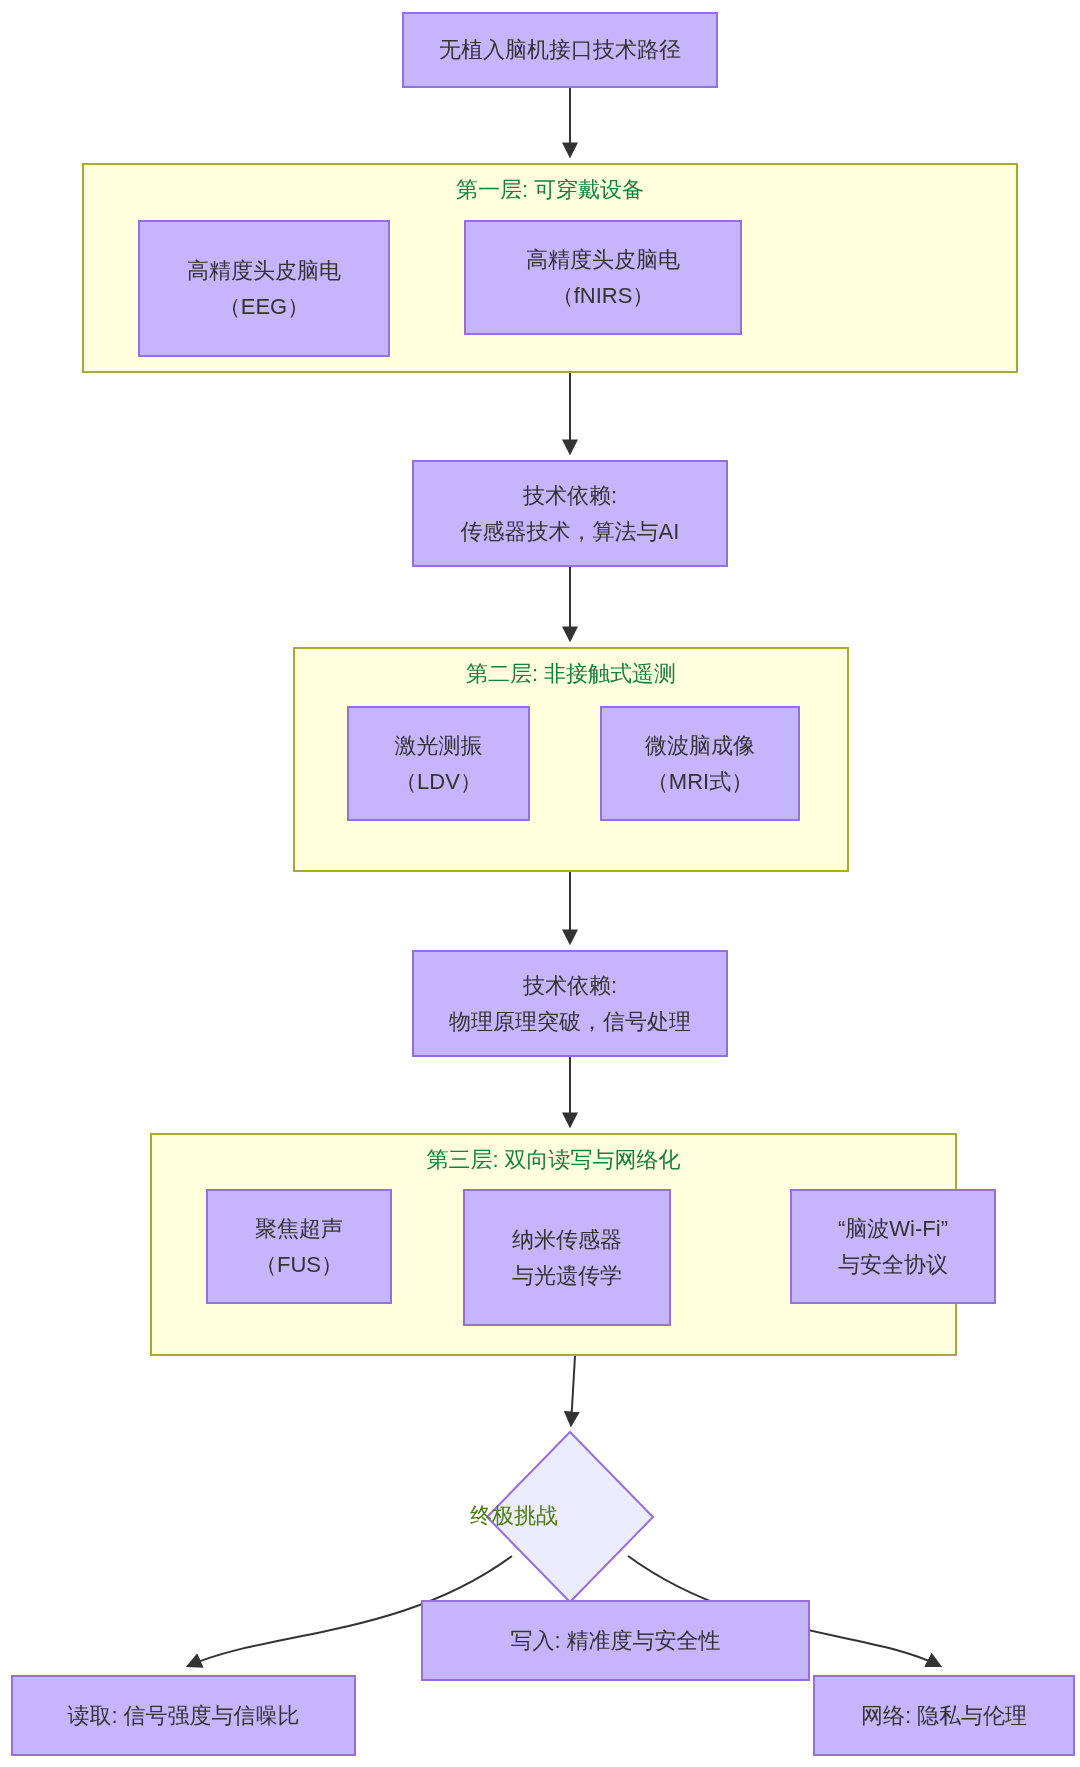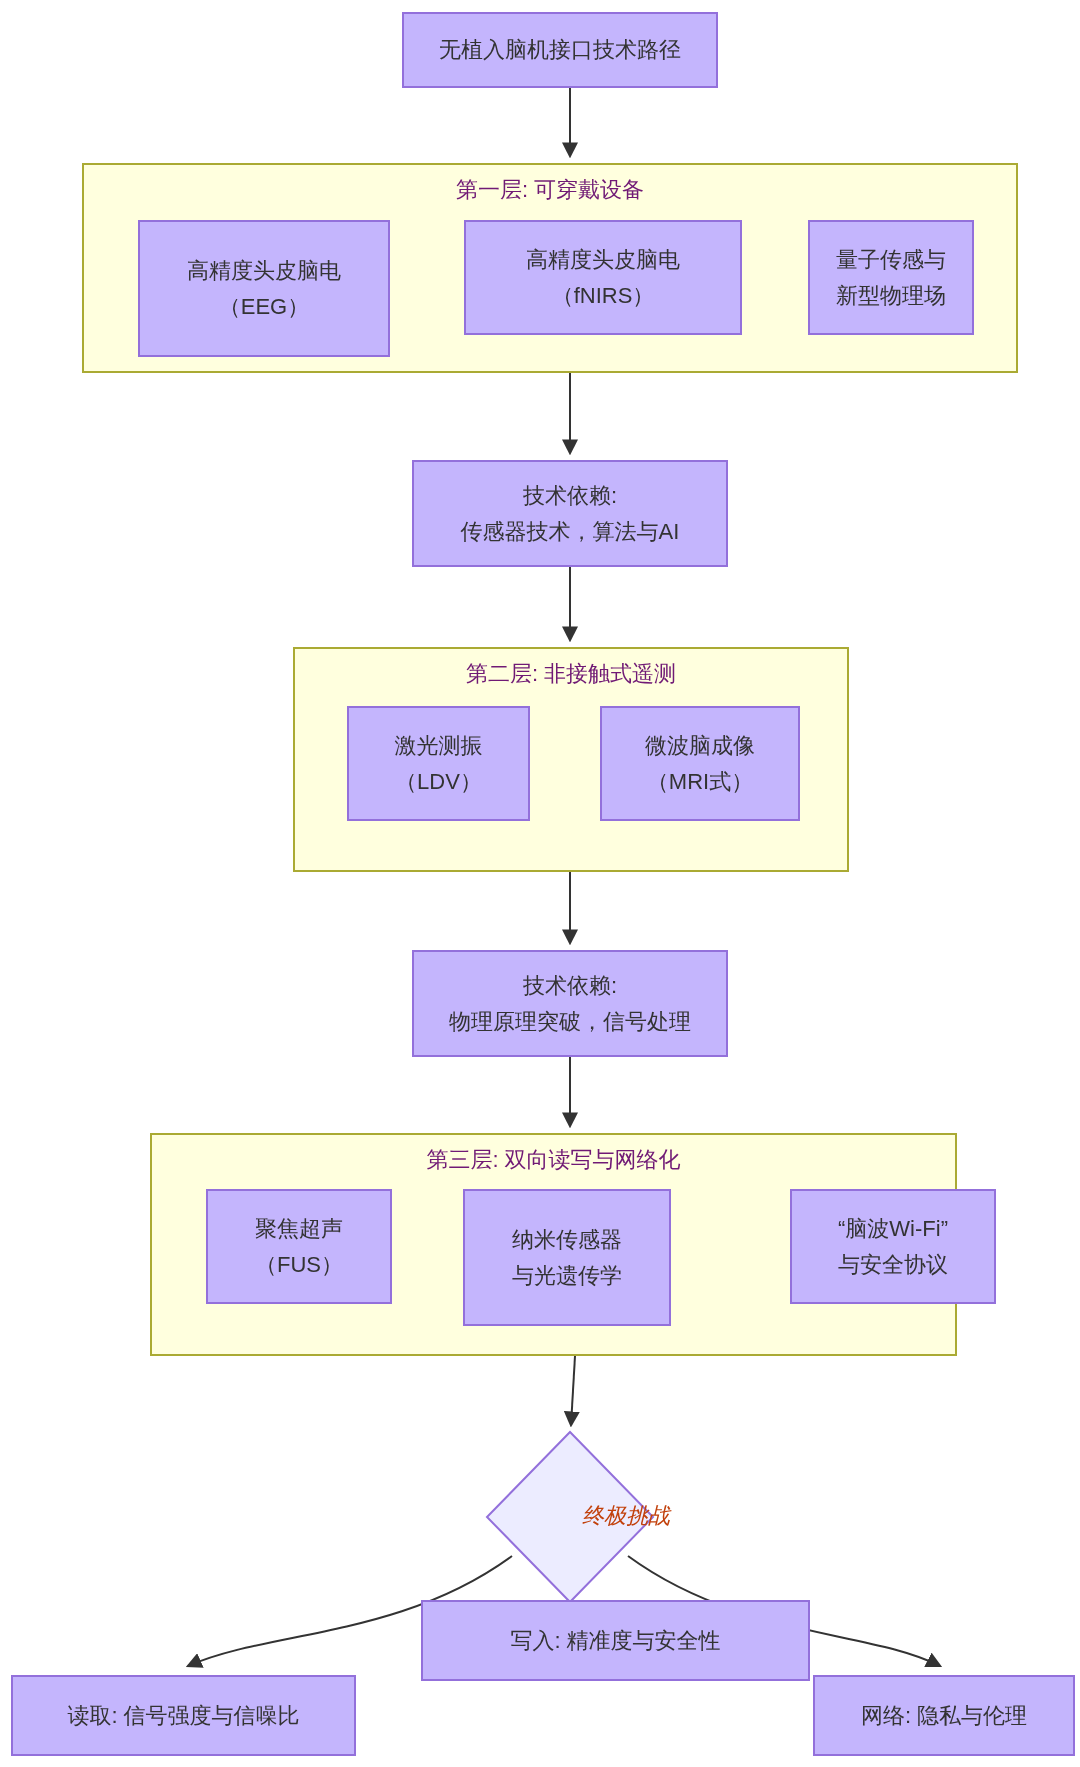--- a/index.html
+++ b/index.html
@@ -34,40 +34,39 @@
     border:2px solid #AAAA33;
     box-sizing:border-box;
   }
   .group-label{
     position:absolute;
     top:10px;
     left:0;
     right:0;
     text-align:center;
     font-size:22px;
-    color:#701a75;
+    color:#15803d;
   }
   .outcome{
     font-size:22px;
   }
   #connectors{
     position:absolute;
     left:0;top:0;
     width:1080px;height:1767px;
     pointer-events:none;
   }
   .decision-label{
     position:absolute;
     left:470px;
     top:1501px;
     width:200px;
-    text-align:right;
+    text-align:left;
     font-size:22px;
-    color:#c2410c;
-    font-style:italic;
+    color:#4d7c0f;
   }
 </style>
 </head>
 <body>
 
 <div id="canvas">
 
   <svg id="connectors" viewBox="0 0 1080 1767" xmlns="http://www.w3.org/2000/svg">
     <defs>
       <marker id="arrow" viewBox="0 0 10 10" refX="8.5" refY="5" markerWidth="8" markerHeight="8" orient="auto-start-reverse">
@@ -94,24 +93,20 @@
 
   <div class="group" style="left:82px;top:163px;width:936px;height:210px;">
     <div class="group-label">第一层: 可穿戴设备</div>
     <div class="node" style="left:54px;top:55px;width:252px;height:137px;">
       <span>高精度头皮脑电</span>
       <span>（EEG）</span>
     </div>
     <div class="node" style="left:380px;top:55px;width:278px;height:115px;">
       <span>高精度头皮脑电</span>
       <span>（fNIRS）</span>
-    </div>
-    <div class="node" style="left:724px;top:55px;width:166px;height:115px;">
-      <span>量子传感与</span>
-      <span>新型物理场</span>
     </div>
   </div>
 
   <div class="node" style="left:412px;top:460px;width:316px;height:107px;">
     <span>技术依赖:</span>
     <span>传感器技术，算法与AI</span>
   </div>
 
   <div class="group" style="left:293px;top:647px;width:556px;height:225px;">
     <div class="group-label">第二层: 非接触式遥测</div>

